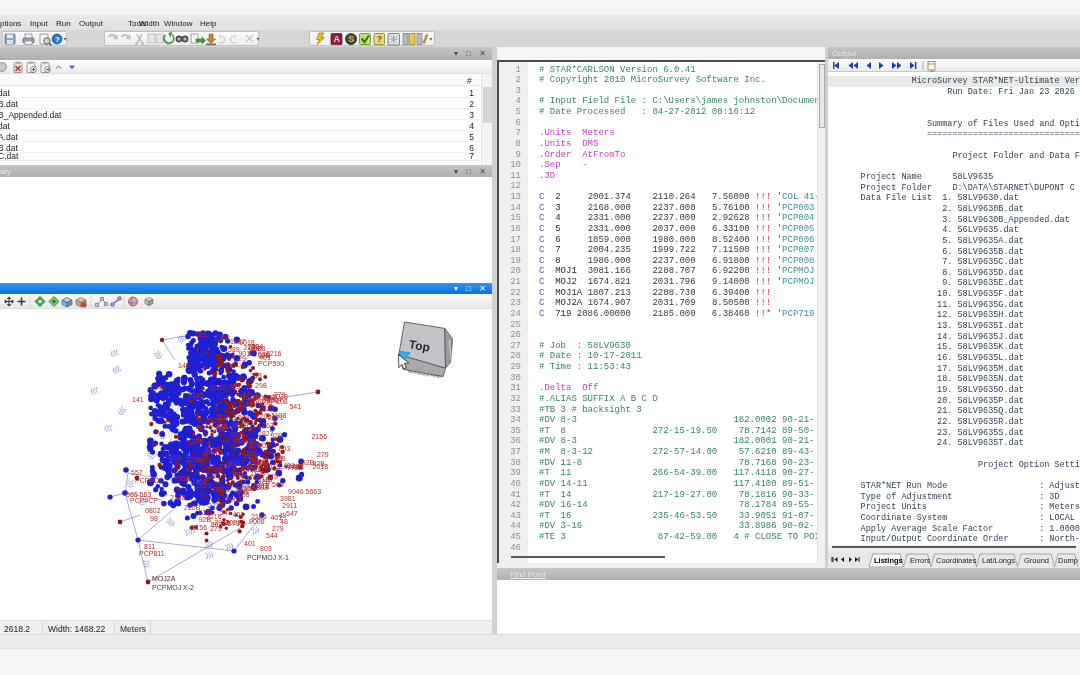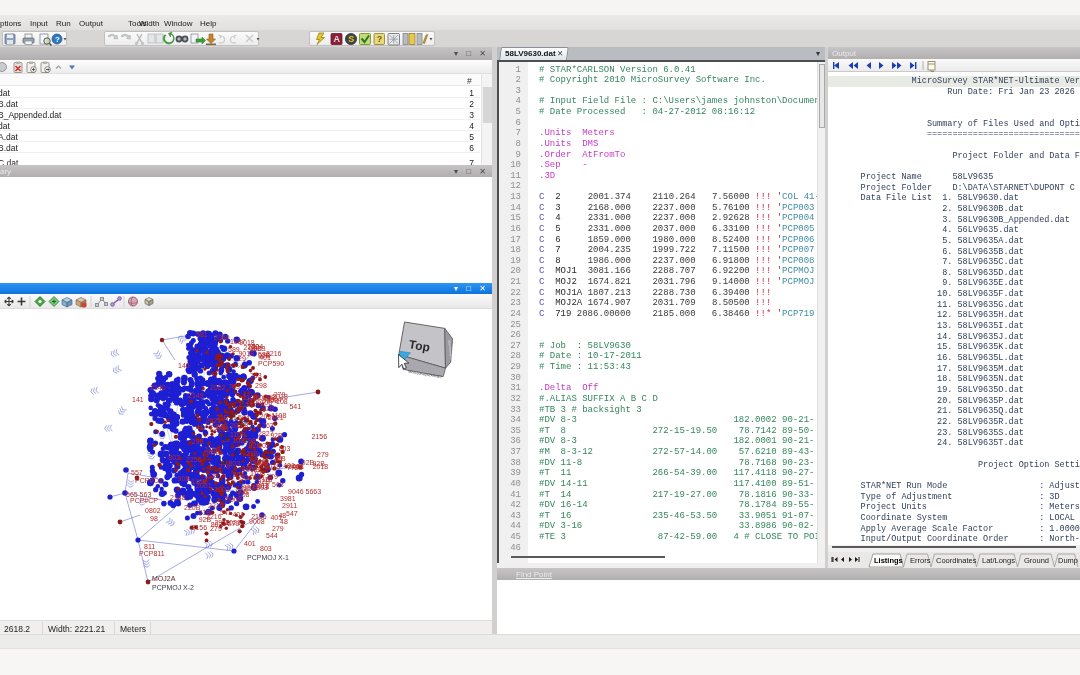--- a/index.html
+++ b/index.html
@@ -159,21 +159,21 @@
         <b>4</b>
       </div>
     <div class="grow" style="top:57px;">
         <i>A.dat</i>
         <b>5</b>
       </div>
     <div class="grow" style="top:68px;">
         <i>B.dat</i>
         <b>6</b>
       </div>
-    <div class="grow" style="top:83px;padding-left:20px;">
+    <div class="grow" style="top:76px;padding-left:20px;">
         <i>C.dat</i>
         <b>7</b>
       </div>
     <div style="position:absolute; left:481px; top:0; width:11px; height:91px; background:#f4f4f4; border-left:1px solid #e2e2e2;">
       <div style="position:absolute; left:1px; top:13px; width:9px; height:36px; background:#d6d6d6;"></div>
     </div>
   </div>
   <div id="sumcap" class="abs cap" style="top:165px; left:0; width:492px; height:12px;">
     <span style="position:absolute; left:0; top:2px;">ary</span>
     <span class="capbtns">▾&nbsp;□&nbsp;✕</span>
@@ -1983,37 +1983,29 @@
  <text x="409" y="41" font-size="12" font-weight="bold" fill="#2a2a30" font-family="Liberation Sans" transform="rotate(9.5 420 36)">Top</text>
  <text x="448.2" y="31" font-size="3" fill="#e8e8ec" font-family="Liberation Sans" transform="rotate(83 448.2 31)">MicroSurvey3D</text>
  <text x="408" y="63.5" font-size="3.4" fill="#33333a" font-family="Liberation Sans" transform="rotate(10 408 63.5)">MicroSurveySTARNET</text>
  <path d="M398.5 45.5 l0.3 13.2 3-3.4 2 4.7 2.5-1 -2-4.6 4.5-0.4 Z" fill="#fff" stroke="#222" stroke-width="0.8"></path>
 </g>
       </svg>
     </div>
   <div id="plotstatus" class="abs" style="top:620px; left:0; width:492px; height:14px;
     background:#f0efee; border-top:1px solid #e0dfde; font-size:8.5px; color:#222;">
     <span style="position:absolute; left:4px; top:3px;">2618.2</span>
-    <span style="position:absolute; left:48px; top:3px;">Width: 2221.21</span>
+    <span style="position:absolute; left:48px; top:3px;">Width: 1468.22</span>
     <span style="position:absolute; left:120px; top:3px;">Meters</span>
     <span style="position:absolute; left:42px; top:1px; width:1px; height:12px; background:#d8d7d6;"></span>
     <span style="position:absolute; left:114px; top:1px; width:1px; height:12px; background:#d8d7d6;"></span>
     <span style="position:absolute; left:150px; top:1px; width:1px; height:12px; background:#d8d7d6;"></span>
   </div>
 
   <div class="abs" style="top:47px; left:492px; width:5px; height:587px; background:#d2d0ce;"></div>
 
-  <div id="tabbar" class="abs" style="top:47px; left:497px; width:331px; height:13px; background:#b9bcc0;">
-    <div style="position:absolute; left:3px; top:0px; width:68px; height:13px;
-      background:linear-gradient(#fdfdfe,#dde3ea); border:1px solid #8a9099; border-bottom:none;
-      border-radius:2px 2px 0 0; transform:skewX(-8deg);"></div>
-    <span style="position:absolute; left:8px; top:1.5px; font-size:8px; font-weight:bold; color:#111;">58LV9630.dat</span>
-    <span style="position:absolute; left:60px; top:2px; font-size:7.5px; color:#333;">✕</span>
-    <span style="position:absolute; right:8px; top:2px; font-size:8px; color:#333;">▾</span>
-  </div>
   <div id="editor" class="abs" style="top:60px; left:497px; width:329px; height:503px;
     border-top:2px solid #4e4e4e; border-left:2px solid #4e4e4e; border-right:1px solid #9a9a9a; background:#fff; overflow:hidden;">
     <div id="gutter" style="position:absolute; left:0; top:0; width:29px; height:501px; background:#f1f0f0;"></div>
     <pre id="gutnum" style="position:absolute; left:0; top:2.5px; width:22px; text-align:right;
       font-size:9px; line-height:10.62px; color:#8f8f8f;">1
 2
 3
 4
 5
 6
@@ -2104,21 +2096,21 @@
 <span style="color:#34875d">#DV 16-14                            78.1784 89-55-</span>
 <span style="color:#34875d">#T  16               235-46-53.50    33.9051 91-07-</span>
 <span style="color:#34875d">#DV 3-16                             33.8986 90-02-</span>
 <span style="color:#34875d">#TE 3                 87-42-59.00   4 # CLOSE TO POI</span>
 </pre>
   </div>
   <div id="edhscroll" class="abs" style="top:563px; left:497px; width:329px; height:5px; background:#efefef;">
     <div style="position:absolute; left:14px; top:-7px; width:154px; height:2px; background:#5a5a5a;"></div>
   </div>
   <div id="findcap" class="abs cap" style="top:568px; left:497px; width:583px; height:12px;">
-    <span style="position:absolute; left:19px; top:2px;text-decoration:underline;">Find Point</span>
+    <span style="position:absolute; left:13px; top:2px;text-decoration:underline;">Find Point</span>
   </div>
   <div id="findbody" class="abs" style="top:580px; left:497px; width:583px; height:54px; background:#fff;"></div>
 
   <div class="abs" style="top:47px; left:825px; width:3px; height:521px; background:#d2d0ce;"></div>
   <div id="outcap" class="abs cap" style="top:47px; left:828px; width:252px; height:12px;">
     <span style="position:absolute; left:4px; top:2px;">Output</span>
   </div>
   <div id="outtb" class="abs" style="top:59px; left:828px; width:252px; height:13px;
     background:linear-gradient(#fafafa,#ebebeb); border-bottom:1px solid #c9c9c9;">
     <svg width="252" height="13" style="position:absolute;left:0;top:0">

